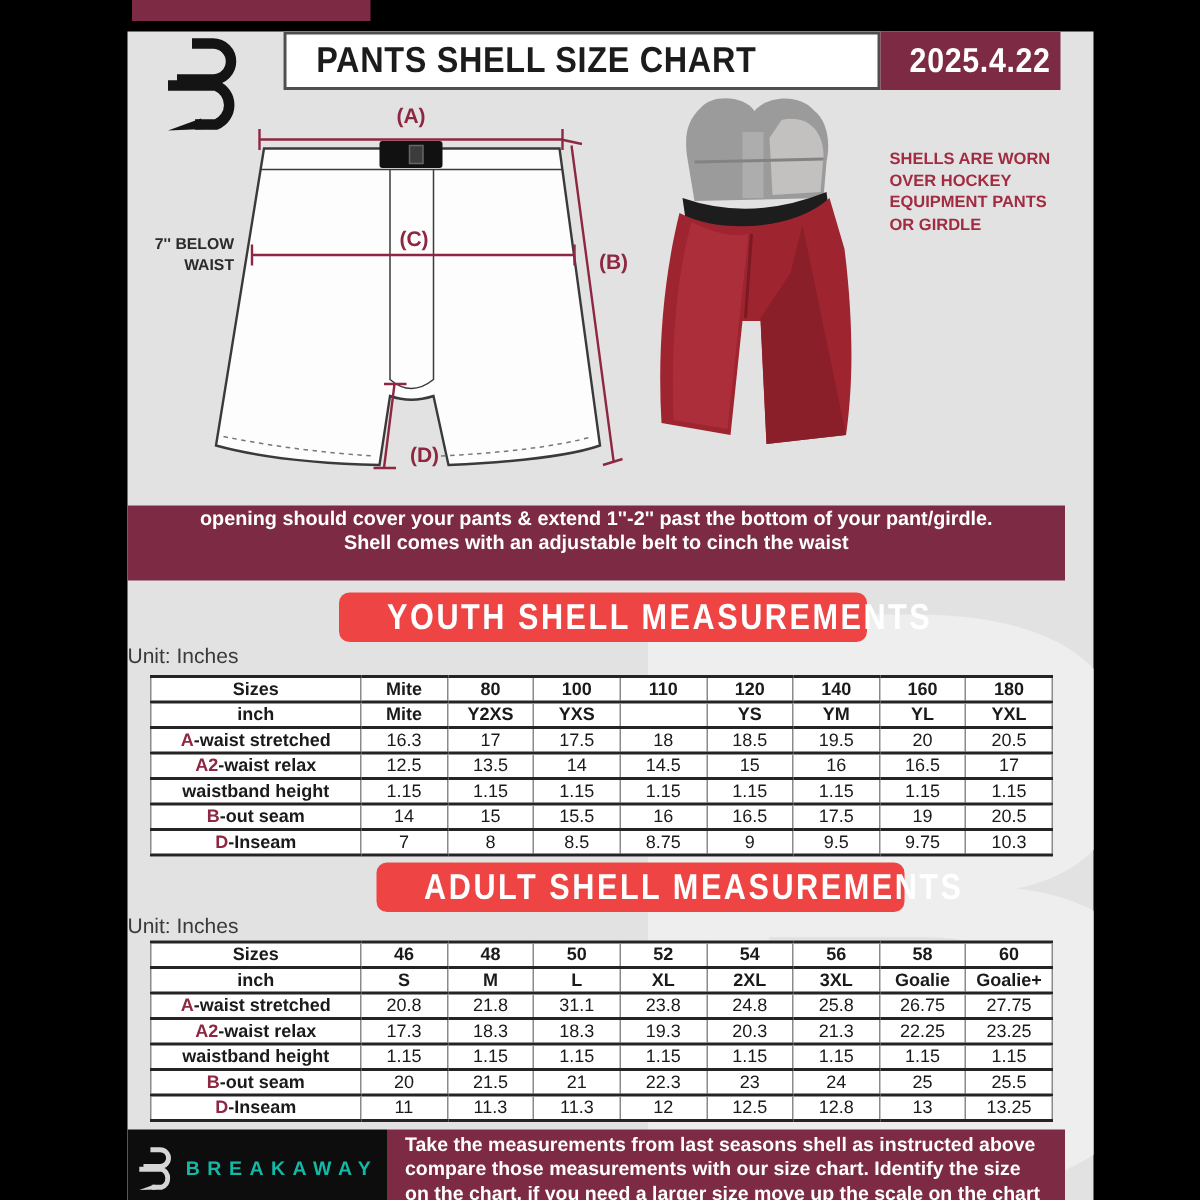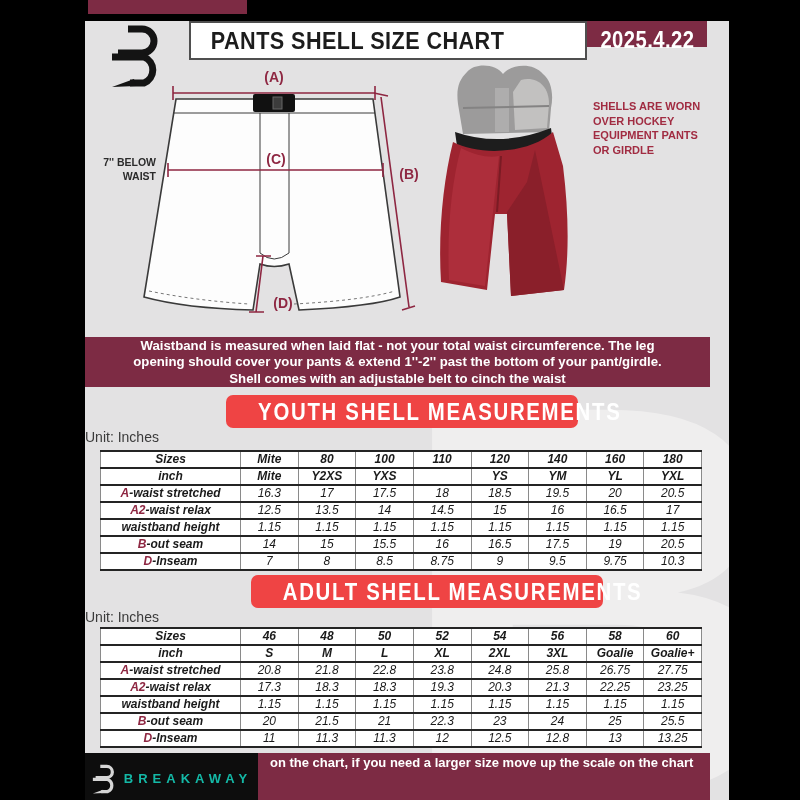--- a/index.html
+++ b/index.html
@@ -10,21 +10,21 @@
   .watermark{position:absolute;right:-70px;top:300px;font-size:560px;font-weight:bold;
              color:#efeeee;line-height:1;z-index:0;user-select:none;}
   .layer{position:absolute;z-index:1;}
 
   
   .logo-main{left:22px;top:3px;width:58px;height:64px;color:#141414;}
   .title-bar{left:104px;top:0;width:394px;height:35px;background:#fff;border:2px solid #4f4f4f;}
   .title-text{display:inline-block;font-weight:bold;font-size:24px;color:#1c1c1c;
               line-height:35px;padding-left:22px;transform:scaleX(.9);transform-origin:left center;
               letter-spacing:.5px;white-space:nowrap;}
-  .date-box{left:502px;top:0;width:120px;height:26px;background:var(--maroon,#7d2b44);text-align:center;}
+  .date-box{left:502px;top:0;width:120px;height:39px;background:var(--maroon,#7d2b44);text-align:right;}
   .date-text{display:inline-block;font-weight:bold;font-size:23px;color:#fff;line-height:39px;
              transform:scaleX(.88);letter-spacing:.5px;}
 
   
   .diagram{left:18px;top:46px;}
   .photo{left:352px;top:41px;}
   .photo-note{left:508px;top:78px;width:118px;font-size:11px;font-weight:bold;
               color:#a12c42;line-height:14.5px;}
 
   
@@ -38,21 +38,21 @@
                text-align:center;}
   .sec-heading.adult{top:554px;margin-left:25px;}
   .sec-heading span{display:inline-block;color:#fff;font-weight:bold;font-size:24px;line-height:33px;
                     letter-spacing:2px;transform:scaleX(.85);white-space:nowrap;}
   .unit{left:0;top:408px;width:625px;text-align:left;font-size:14px;color:#3a3a3a;}
   .unit.adult{top:588px;}
 
   
   .tbl-wrap{left:15px;top:429px;width:602px;background:#fff;}
   .tbl-wrap.adult{top:606px;}
-  table{border-collapse:collapse;width:602px;table-layout:fixed;background:#fff;font-style:italic;}
+  table{border-collapse:collapse;width:602px;table-layout:fixed;background:#fff;}
   table,td{border:1px solid #8a8a8a;}
   td{border-top:2px solid #242424;border-bottom:2px solid #242424;
      font-size:12px;color:#1a1a1a;text-align:center;height:13px;line-height:13px;padding:1px 0;}
   td.label-cell{font-weight:bold;}
   td.hdr{font-weight:bold;}
   col.lab{width:140px;}
   .pfx{color:var(--accent,#8e2742);}
 
   
   .footer-black{left:0;top:732px;width:173px;height:51px;background:#0d0d0d;
@@ -131,21 +131,20 @@
       <path d="M64,94 L60,150" stroke="#7a1b24" stroke-width="2" fill="none"></path>
     </svg>
     <div class="layer photo-note">
       <div>SHELLS ARE WORN</div>
       <div>OVER HOCKEY</div>
       <div>EQUIPMENT PANTS</div>
       <div>OR GIRDLE</div>
     </div>
 
     <div class="layer info-banner">
-      <div>Waistband is measured when laid flat - not your total waist circumference. The leg</div>
       <div>opening should cover your pants &amp; extend 1''-2'' past the bottom of your pant/girdle.</div>
       <div>Shell comes with an adjustable belt to cinch the waist</div>
     </div>
 
     <div class="layer sec-heading">
       <span>YOUTH SHELL MEASUREMENTS</span>
     </div>
     <div class="layer unit">Unit: Inches</div>
     <div class="layer tbl-wrap">
       <table>
@@ -279,21 +278,21 @@
               <td class="hdr">XL</td>
               <td class="hdr">2XL</td>
               <td class="hdr">3XL</td>
               <td class="hdr">Goalie</td>
               <td class="hdr">Goalie+</td>
             </tr>
             <tr>
               <td class="label-cell"><span class="pfx">A</span>-waist stretched</td>
               <td>20.8</td>
               <td>21.8</td>
-              <td>22.8</td>
+              <td>31.1</td>
               <td>23.8</td>
               <td>24.8</td>
               <td>25.8</td>
               <td>26.75</td>
               <td>27.75</td>
             </tr>
             <tr>
               <td class="label-cell"><span class="pfx">A2</span>-waist relax</td>
               <td>17.3</td>
               <td>18.3</td>
@@ -343,16 +342,18 @@
 
     <div class="layer footer-black">
       <svg class="logo-foot" viewBox="0 0 56 64">
         <path d="M20 5 H34 A12 12 0 0 1 34 29 H10" fill="none" stroke="currentColor" stroke-width="7"></path>
         <path d="M4 33 H36 A14 14 0 0 1 36 59 H22" fill="none" stroke="currentColor" stroke-width="7"></path>
         <path d="M26 55 L4 63 L28 62 Z" fill="currentColor"></path>
       </svg>
       <span class="brand-name">BREAKAWAY</span>
     </div>
     <div class="layer footer-maroon">
+      <div>Take the measurements from last seasons shell as instructed above</div>
+      <div>compare those measurements  with our size chart. Identify the size</div>
       <div>on the chart, if you need a larger size move up the scale on the chart</div>
     </div>
   </div>
 </div>
 
 </body></html>

